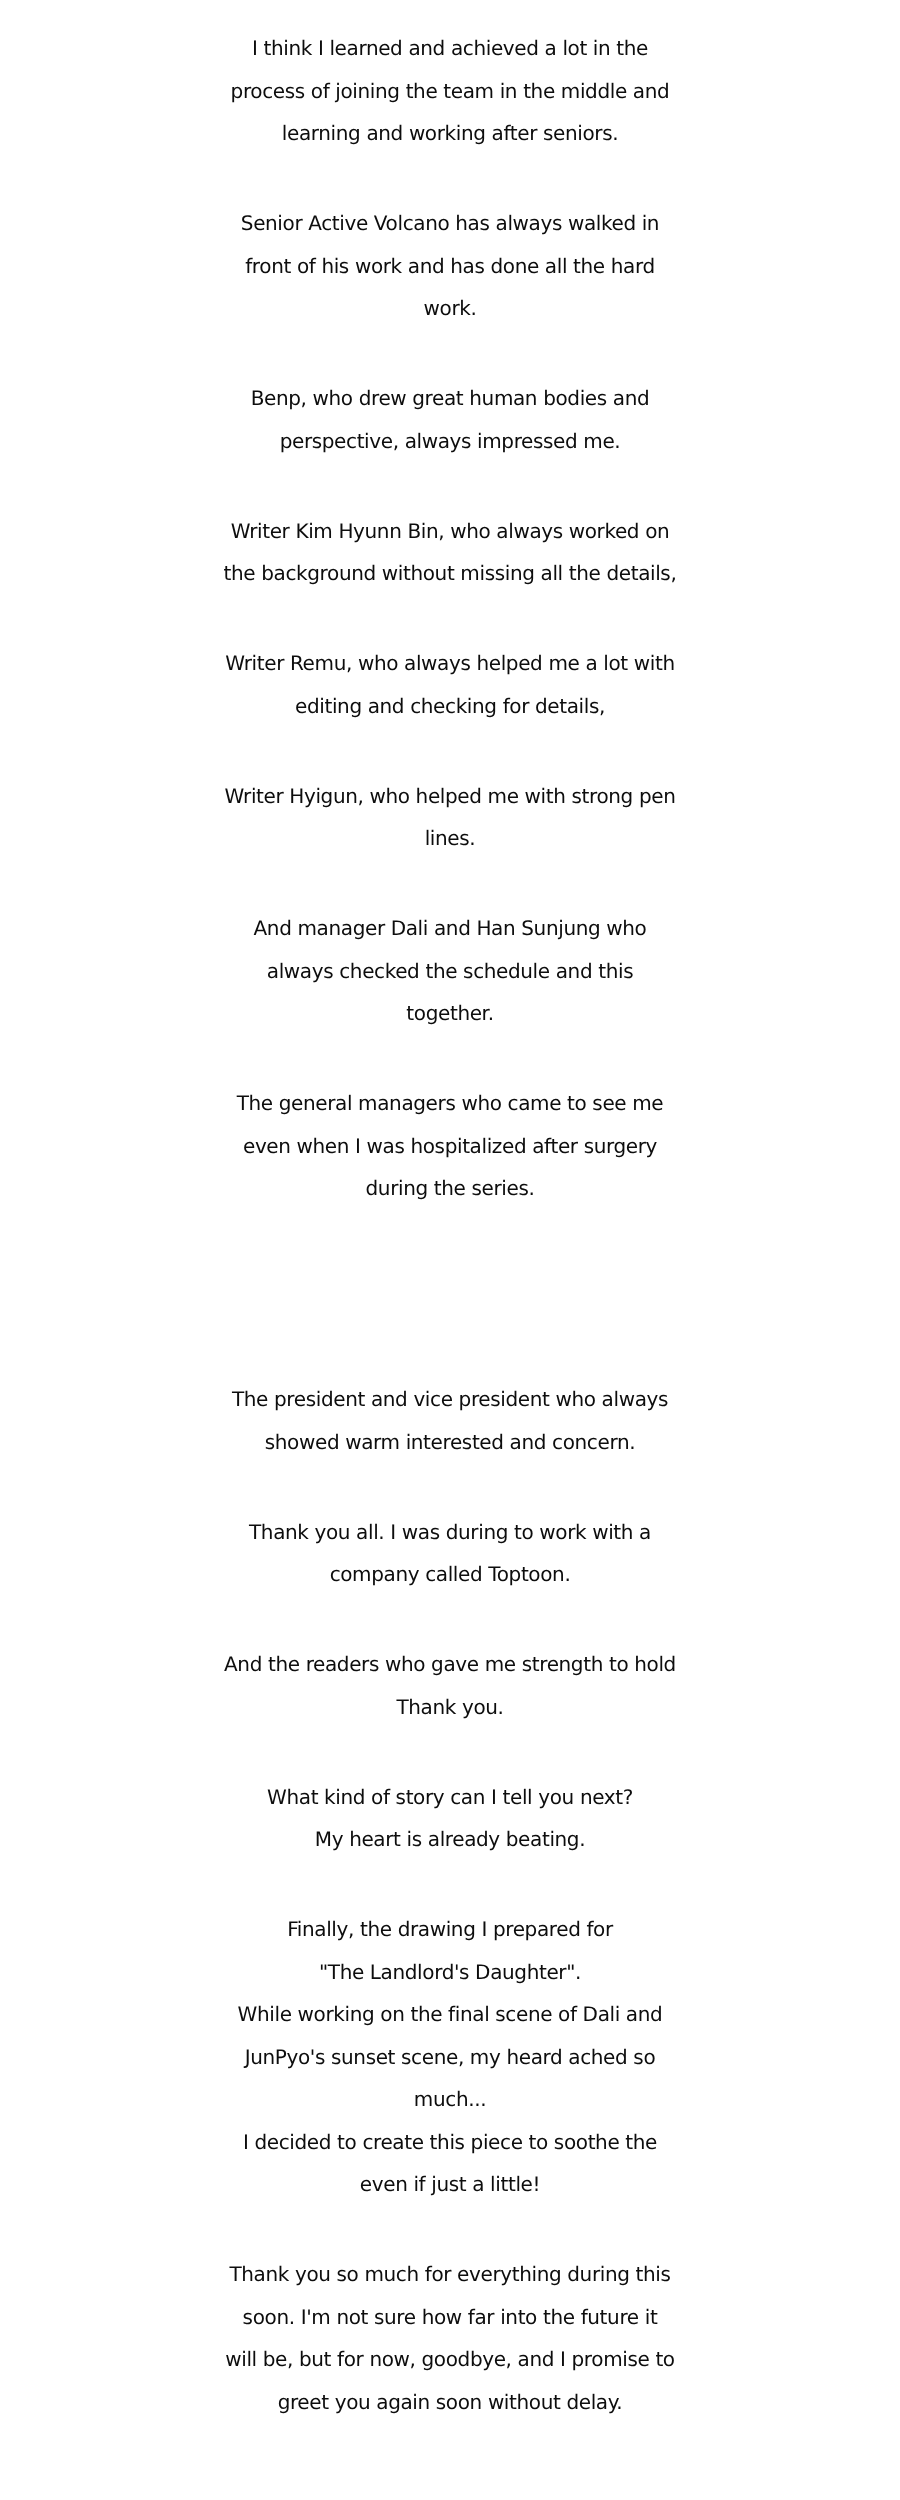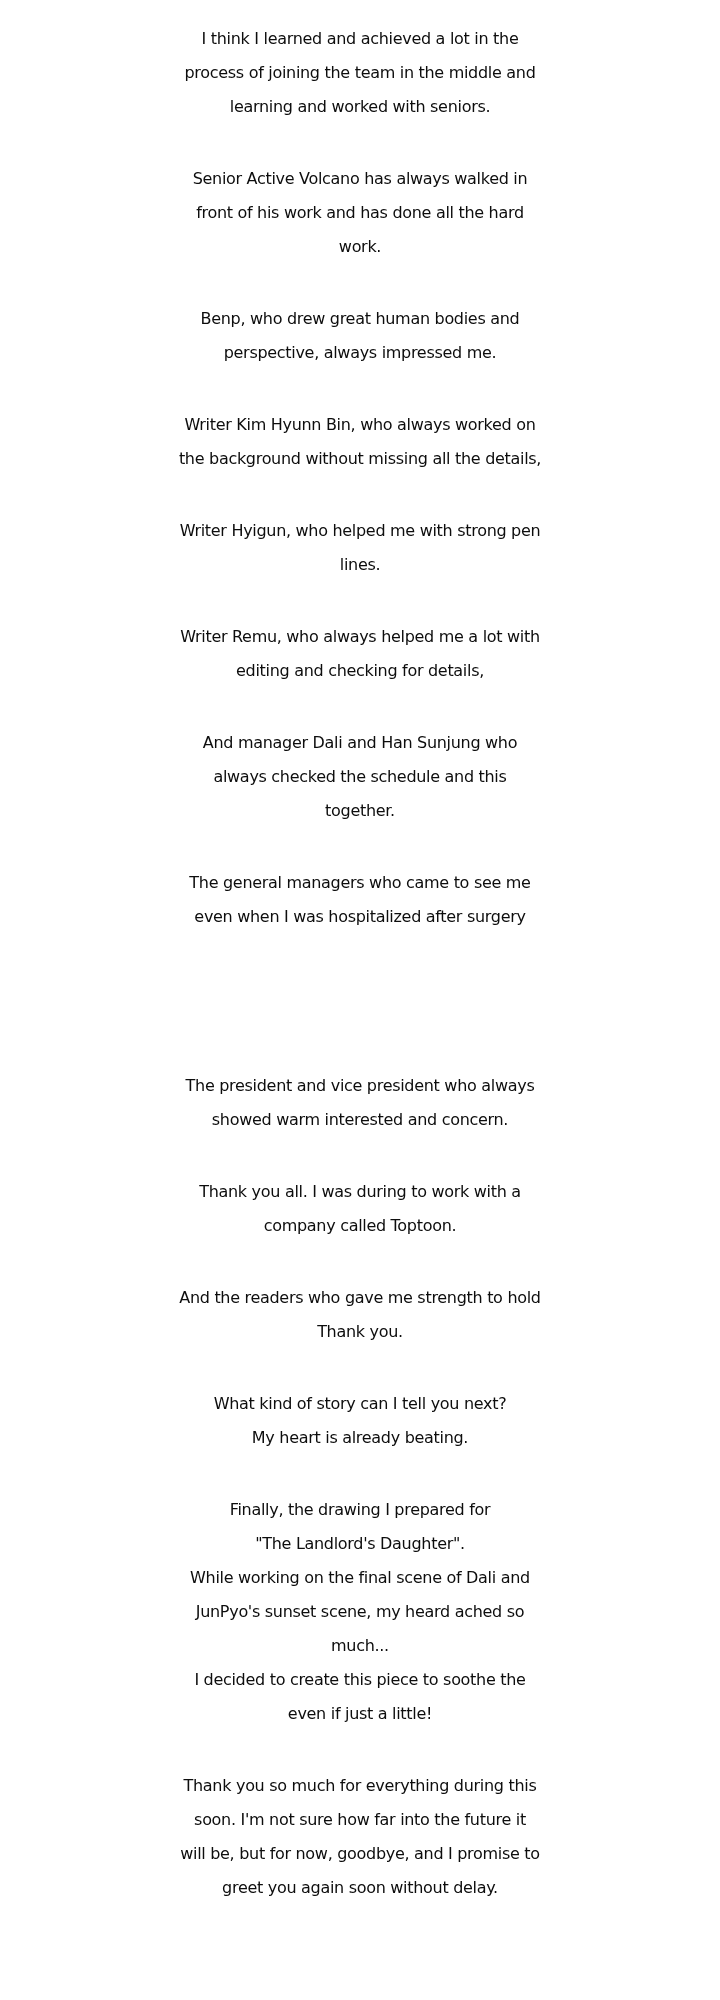--- a/index.html
+++ b/index.html
@@ -37,51 +37,52 @@
   }
 </style>
 </head>
 <body>
 
 <main class="page">
   <div>
       <div class="paragraph">
         <div class="line">I think I learned and achieved a lot in the</div>
         <div class="line">process of joining the team in the middle and</div>
-        <div class="line">learning and worked with seniors.</div>
+        <div class="line">learning and working after seniors.</div>
       </div>
       <div class="paragraph">
         <div class="line">Senior Active Volcano has always walked in</div>
         <div class="line">front of his work and has done all the hard</div>
         <div class="line">work.</div>
       </div>
       <div class="paragraph">
         <div class="line">Benp, who drew great human bodies and</div>
         <div class="line">perspective, always impressed me.</div>
       </div>
       <div class="paragraph">
         <div class="line">Writer Kim Hyunn Bin, who always worked on</div>
         <div class="line">the background without missing all the details,</div>
       </div>
       <div class="paragraph">
+        <div class="line">Writer Remu, who always helped me a lot with</div>
+        <div class="line">editing and checking for details,</div>
+      </div>
+      <div class="paragraph">
         <div class="line">Writer Hyigun, who helped me with strong pen</div>
         <div class="line">lines.</div>
-      </div>
-      <div class="paragraph">
-        <div class="line">Writer Remu, who always helped me a lot with</div>
-        <div class="line">editing and checking for details,</div>
       </div>
       <div class="paragraph">
         <div class="line">And manager Dali and Han Sunjung who</div>
         <div class="line">always checked the schedule and this</div>
         <div class="line">together.</div>
       </div>
       <div class="paragraph large-gap">
         <div class="line">The general managers who came to see me</div>
         <div class="line">even when I was hospitalized after surgery</div>
+        <div class="line">during the series.</div>
       </div>
       <div class="paragraph">
         <div class="line">The president and vice president who always</div>
         <div class="line">showed warm interested and concern.</div>
       </div>
       <div class="paragraph">
         <div class="line">Thank you all. I was during to work with a</div>
         <div class="line">company called Toptoon.</div>
       </div>
       <div class="paragraph">

